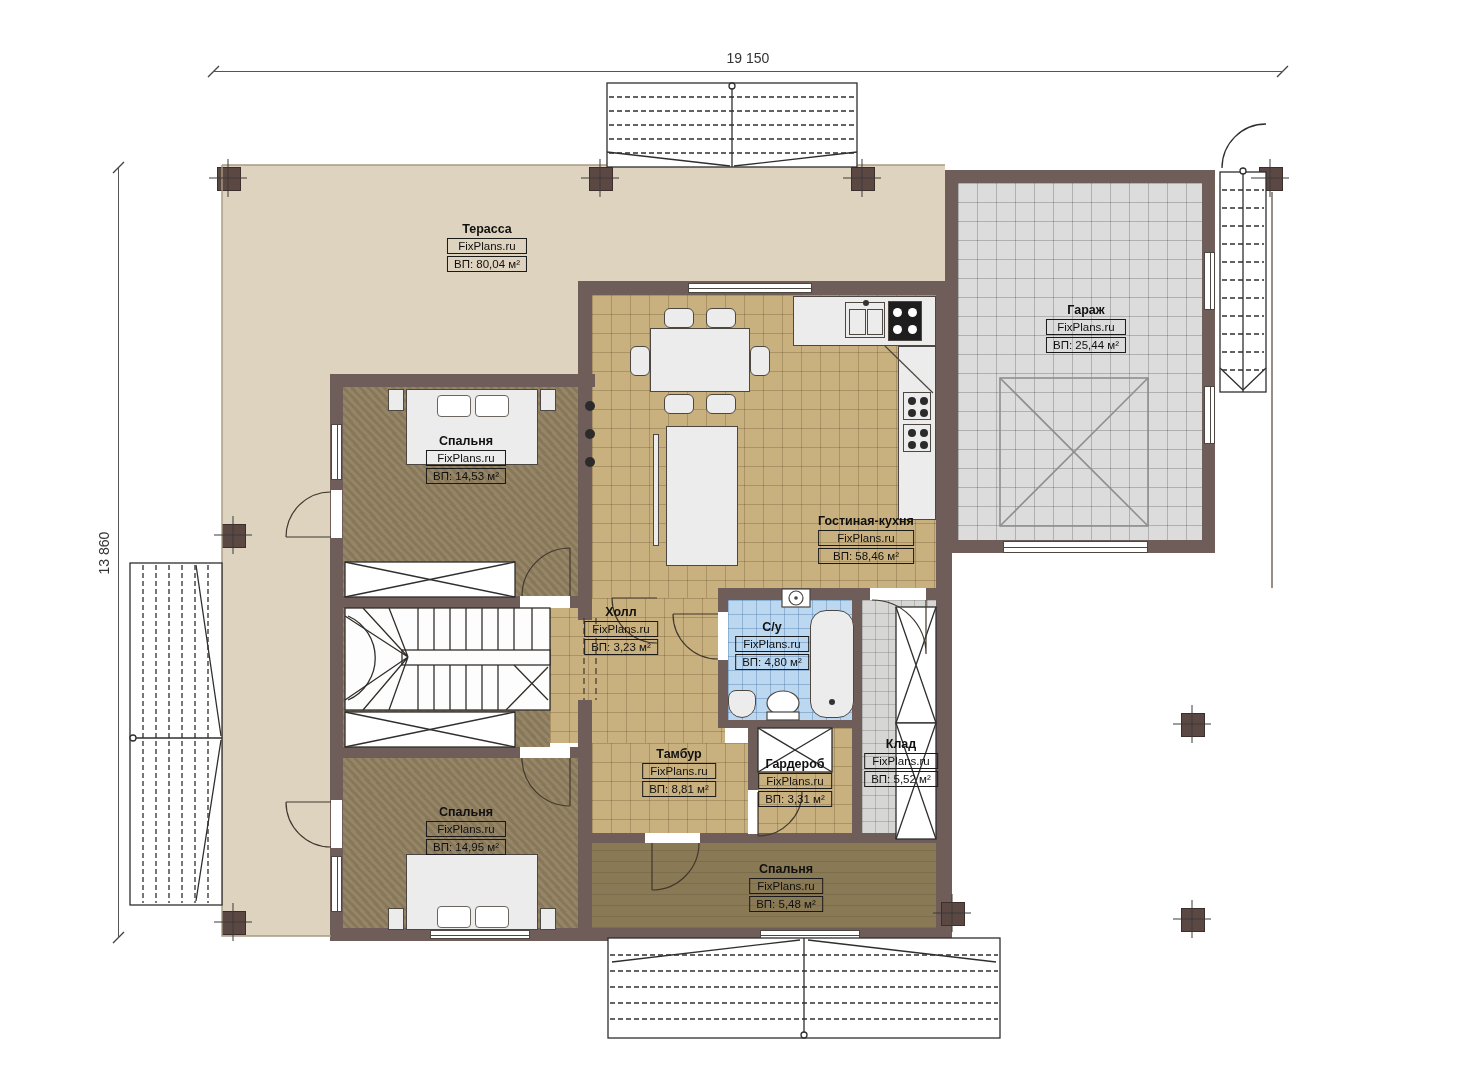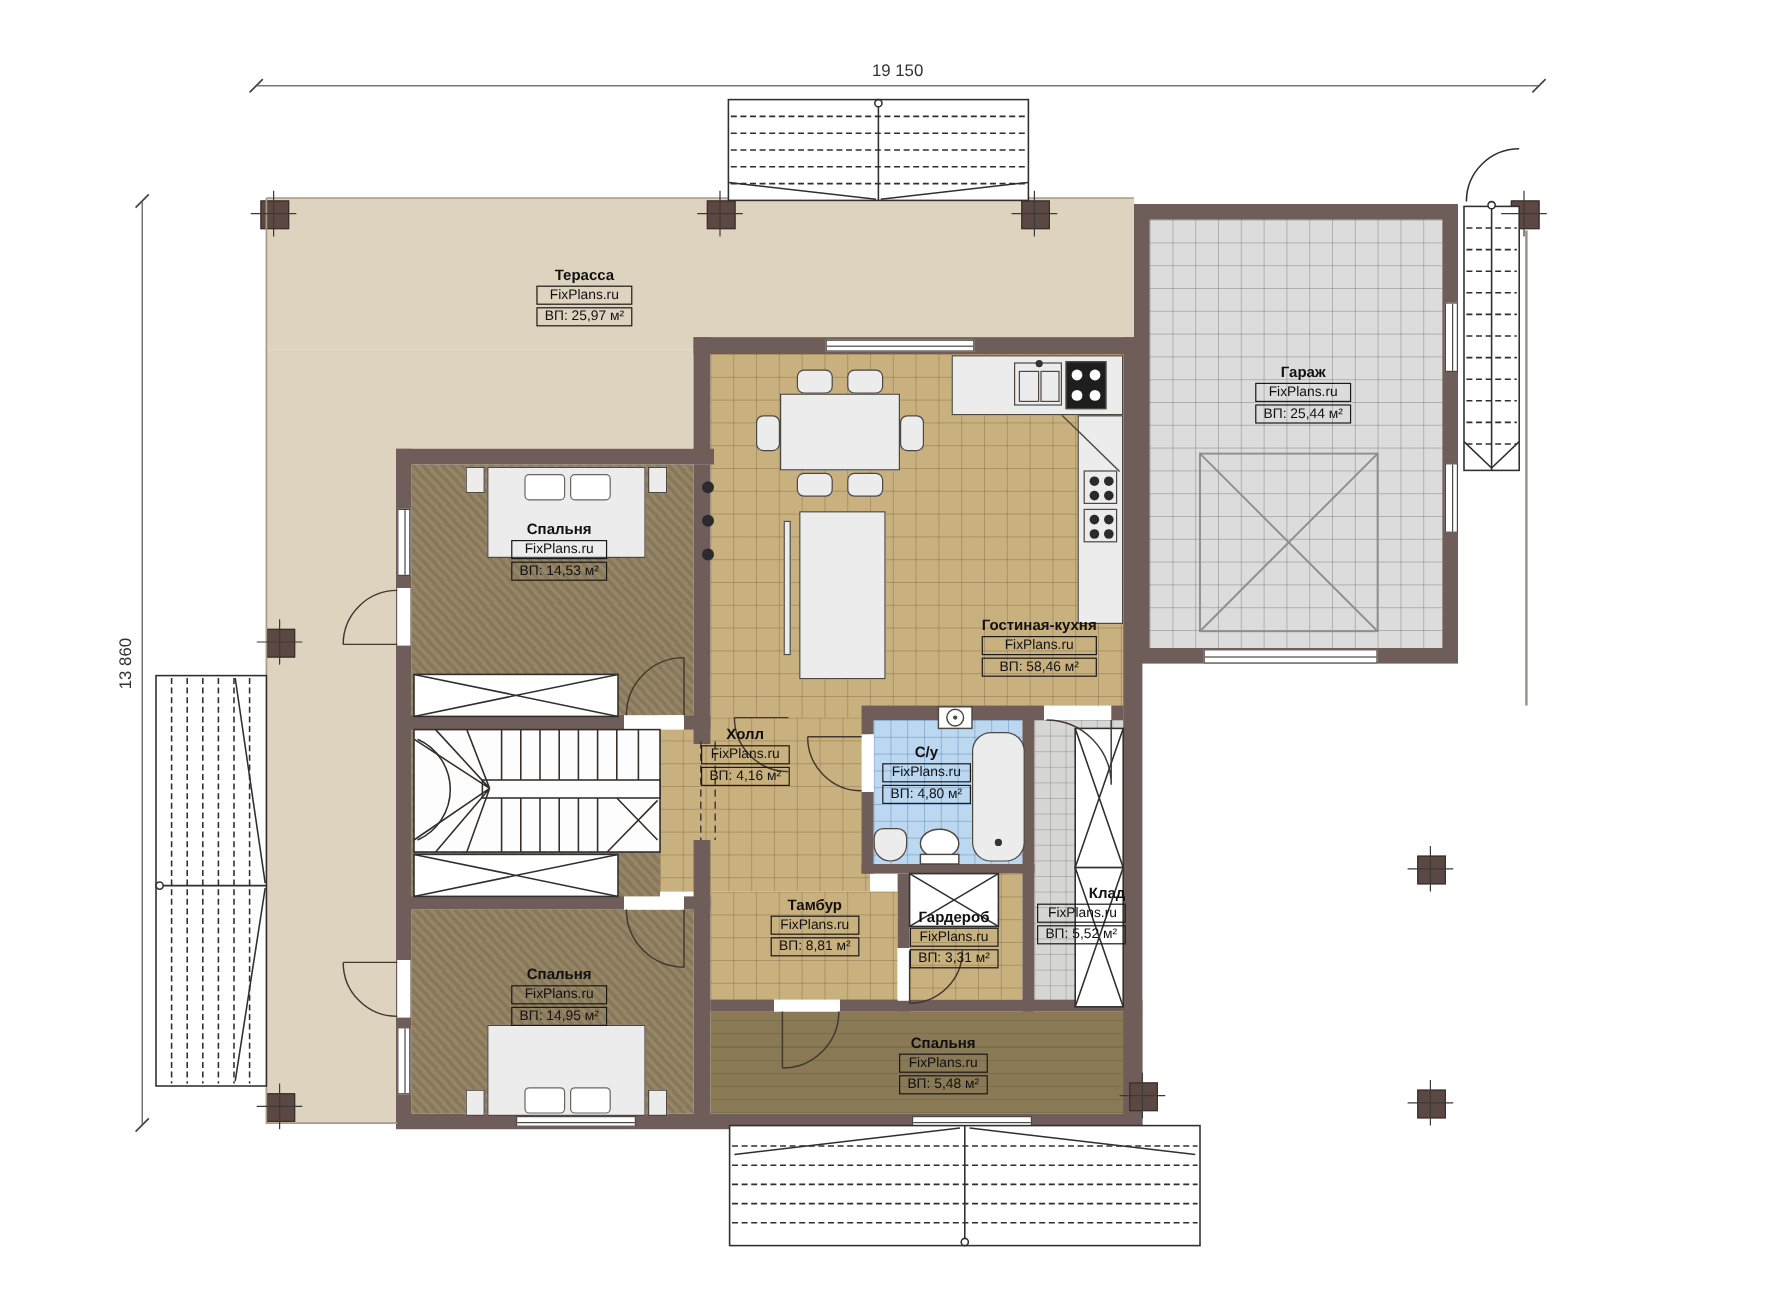--- a/index.html
+++ b/index.html
@@ -290,58 +290,58 @@
   </svg>
 
   <div class="dim-line" style="left:213px;top:71px;width:1070px;height:1px;"></div>
   <div class="dim-label" style="left:213px;top:50px;width:1070px;text-align:center;">19 150</div>
   <div class="dim-line" style="left:118px;top:168px;width:1px;height:770px;"></div>
   <div class="dim-label v" style="left:74px;top:545px;width:60px;text-align:center;">13 860</div>
 
   <div class="room-label" style="left:487px;top:222px;">
     <div class="rl-title">Терасса</div>
     <div class="rl-box">FixPlans.ru</div>
-    <div class="rl-box">ВП: 25,97 м²</div>
+    <div class="rl-box">ВП: 80,04 м²</div>
   </div>
   <div class="room-label" style="left:1086px;top:303px;">
     <div class="rl-title">Гараж</div>
     <div class="rl-box">FixPlans.ru</div>
     <div class="rl-box">ВП: 25,44 м²</div>
   </div>
   <div class="room-label" style="left:466px;top:434px;">
     <div class="rl-title">Спальня</div>
     <div class="rl-box">FixPlans.ru</div>
     <div class="rl-box">ВП: 14,53 м²</div>
   </div>
   <div class="room-label" style="left:866px;top:514px;">
     <div class="rl-title">Гостиная-кухня</div>
     <div class="rl-box">FixPlans.ru</div>
     <div class="rl-box">ВП: 58,46 м²</div>
   </div>
   <div class="room-label" style="left:621px;top:605px;">
     <div class="rl-title">Холл</div>
     <div class="rl-box">FixPlans.ru</div>
-    <div class="rl-box">ВП: 4,16 м²</div>
+    <div class="rl-box">ВП: 3,23 м²</div>
   </div>
   <div class="room-label" style="left:772px;top:620px;">
     <div class="rl-title">С/у</div>
     <div class="rl-box">FixPlans.ru</div>
     <div class="rl-box">ВП: 4,80 м²</div>
   </div>
   <div class="room-label" style="left:679px;top:747px;">
     <div class="rl-title">Тамбур</div>
     <div class="rl-box">FixPlans.ru</div>
     <div class="rl-box">ВП: 8,81 м²</div>
   </div>
   <div class="room-label" style="left:795px;top:757px;">
     <div class="rl-title">Гардероб</div>
     <div class="rl-box">FixPlans.ru</div>
     <div class="rl-box">ВП: 3,31 м²</div>
   </div>
-  <div class="room-label" style="left:901px;top:737px;text-align:right;">
+  <div class="room-label" style="left:901px;top:737px;">
     <div class="rl-title">Клад</div>
     <div class="rl-box">FixPlans.ru</div>
     <div class="rl-box">ВП: 5,52 м²</div>
   </div>
   <div class="room-label" style="left:466px;top:805px;">
     <div class="rl-title">Спальня</div>
     <div class="rl-box">FixPlans.ru</div>
     <div class="rl-box">ВП: 14,95 м²</div>
   </div>
   <div class="room-label" style="left:786px;top:862px;">

